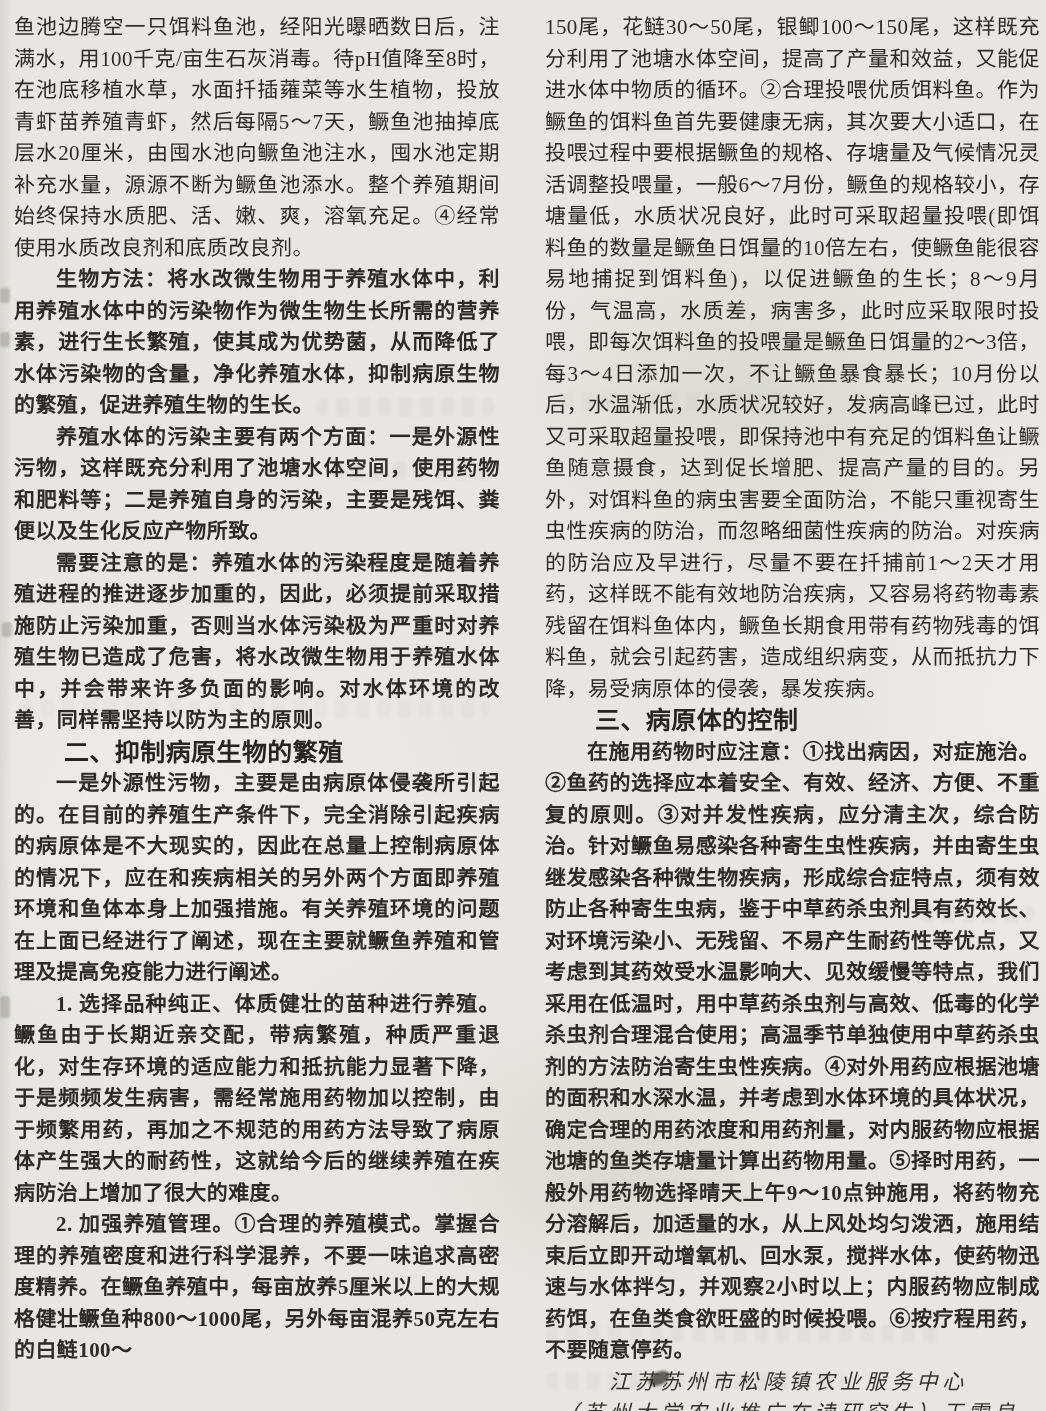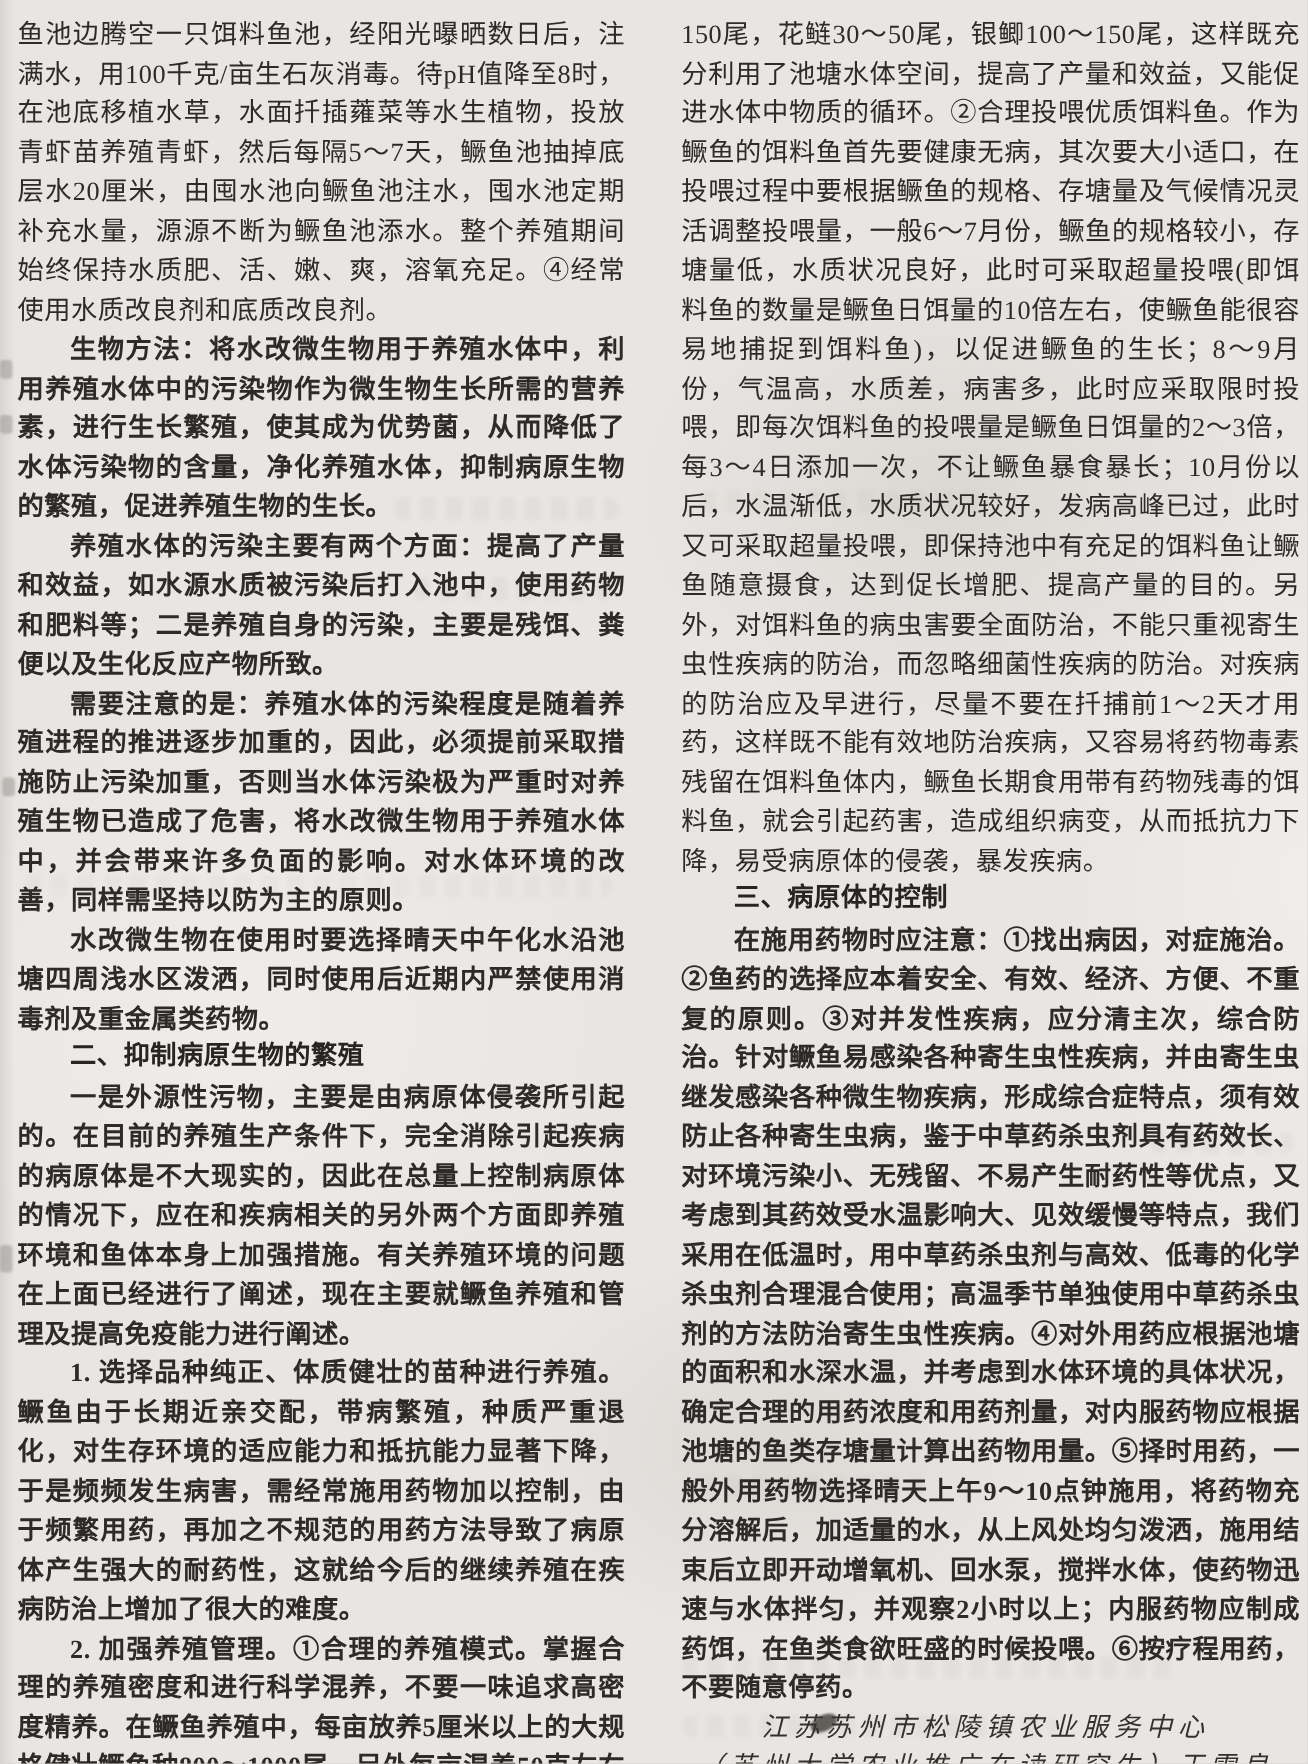--- a/index.html
+++ b/index.html
@@ -42,23 +42,23 @@
     overflow-wrap: anywhere;
     letter-spacing: 0.02em;
   }
   .col-left  { left: 14px;  width: 486px; }
   .col-right { left: 545px; width: 495px; }
   .seg { margin: 0; }
   .seg-continuation { text-indent: 0; }
   .seg-paragraph    { text-indent: 2em; font-weight: bold; }
   .seg-heading {
     text-indent: 2em;
-    font-family: Liberation Mono, monospace;
+    font-family: Liberation Sans, sans-serif;
     font-weight: 700;
-    font-size: 21px;
+    font-size: 25px;
     color: #262522;
   }
   .seg-signature {
     text-align: center;
     text-indent: 0;
     font-style: italic;
     letter-spacing: 0.22em;
     padding-right: 8px;
     color: #34322e;
   }
@@ -119,23 +119,22 @@
   <div class="bleed b8"></div>
   <div class="edge-mark m1"></div>
   <div class="edge-mark m2"></div>
   <div class="edge-mark m3"></div>
   <div class="edge-mark m4"></div>
   <div class="smudge"></div>
 
   <div class="col col-left">
       <div class="seg seg-continuation">鱼池边腾空一只饵料鱼池，经阳光曝晒数日后，注满水，用100千克/亩生石灰消毒。待pH值降至8时，在池底移植水草，水面扦插蕹菜等水生植物，投放青虾苗养殖青虾，然后每隔5～7天，鳜鱼池抽掉底层水20厘米，由囤水池向鳜鱼池注水，囤水池定期补充水量，源源不断为鳜鱼池添水。整个养殖期间始终保持水质肥、活、嫩、爽，溶氧充足。④经常使用水质改良剂和底质改良剂。</div>
       <div class="seg seg-paragraph">生物方法：将水改微生物用于养殖水体中，利用养殖水体中的污染物作为微生物生长所需的营养素，进行生长繁殖，使其成为优势菌，从而降低了水体污染物的含量，净化养殖水体，抑制病原生物的繁殖，促进养殖生物的生长。</div>
-      <div class="seg seg-paragraph">养殖水体的污染主要有两个方面：提高了产量和效益，如水源水质被污染后打入池中，使用药物和肥料等；二是养殖自身的污染，主要是残饵、粪便以及生化反应产物所致。</div>
+      <div class="seg seg-paragraph">养殖水体的污染主要有两个方面：一是外源性污物，这样既充分利用了池塘水体空间，使用药物和肥料等；二是养殖自身的污染，主要是残饵、粪便以及生化反应产物所致。</div>
       <div class="seg seg-paragraph">需要注意的是：养殖水体的污染程度是随着养殖进程的推进逐步加重的，因此，必须提前采取措施防止污染加重，否则当水体污染极为严重时对养殖生物已造成了危害，将水改微生物用于养殖水体中，并会带来许多负面的影响。对水体环境的改善，同样需坚持以防为主的原则。</div>
-      <div class="seg seg-paragraph">水改微生物在使用时要选择晴天中午化水沿池塘四周浅水区泼洒，同时使用后近期内严禁使用消毒剂及重金属类药物。</div>
       <div class="seg seg-heading">二、抑制病原生物的繁殖</div>
       <div class="seg seg-paragraph">一是外源性污物，主要是由病原体侵袭所引起的。在目前的养殖生产条件下，完全消除引起疾病的病原体是不大现实的，因此在总量上控制病原体的情况下，应在和疾病相关的另外两个方面即养殖环境和鱼体本身上加强措施。有关养殖环境的问题在上面已经进行了阐述，现在主要就鳜鱼养殖和管理及提高免疫能力进行阐述。</div>
       <div class="seg seg-paragraph">1. 选择品种纯正、体质健壮的苗种进行养殖。鳜鱼由于长期近亲交配，带病繁殖，种质严重退化，对生存环境的适应能力和抵抗能力显著下降，于是频频发生病害，需经常施用药物加以控制，由于频繁用药，再加之不规范的用药方法导致了病原体产生强大的耐药性，这就给今后的继续养殖在疾病防治上增加了很大的难度。</div>
       <div class="seg seg-paragraph">2. 加强养殖管理。①合理的养殖模式。掌握合理的养殖密度和进行科学混养，不要一味追求高密度精养。在鳜鱼养殖中，每亩放养5厘米以上的大规格健壮鳜鱼种800～1000尾，另外每亩混养50克左右的白鲢100～</div>
     </div>
   <div class="col col-right">
       <div class="seg seg-continuation">150尾，花鲢30～50尾，银鲫100～150尾，这样既充分利用了池塘水体空间，提高了产量和效益，又能促进水体中物质的循环。②合理投喂优质饵料鱼。作为鳜鱼的饵料鱼首先要健康无病，其次要大小适口，在投喂过程中要根据鳜鱼的规格、存塘量及气候情况灵活调整投喂量，一般6～7月份，鳜鱼的规格较小，存塘量低，水质状况良好，此时可采取超量投喂(即饵料鱼的数量是鳜鱼日饵量的10倍左右，使鳜鱼能很容易地捕捉到饵料鱼)，以促进鳜鱼的生长；8～9月份，气温高，水质差，病害多，此时应采取限时投喂，即每次饵料鱼的投喂量是鳜鱼日饵量的2～3倍，每3～4日添加一次，不让鳜鱼暴食暴长；10月份以后，水温渐低，水质状况较好，发病高峰已过，此时又可采取超量投喂，即保持池中有充足的饵料鱼让鳜鱼随意摄食，达到促长增肥、提高产量的目的。另外，对饵料鱼的病虫害要全面防治，不能只重视寄生虫性疾病的防治，而忽略细菌性疾病的防治。对疾病的防治应及早进行，尽量不要在扦捕前1～2天才用药，这样既不能有效地防治疾病，又容易将药物毒素残留在饵料鱼体内，鳜鱼长期食用带有药物残毒的饵料鱼，就会引起药害，造成组织病变，从而抵抗力下降，易受病原体的侵袭，暴发疾病。</div>
       <div class="seg seg-heading">三、病原体的控制</div>
       <div class="seg seg-paragraph">在施用药物时应注意：①找出病因，对症施治。②鱼药的选择应本着安全、有效、经济、方便、不重复的原则。③对并发性疾病，应分清主次，综合防治。针对鳜鱼易感染各种寄生虫性疾病，并由寄生虫继发感染各种微生物疾病，形成综合症特点，须有效防止各种寄生虫病，鉴于中草药杀虫剂具有药效长、对环境污染小、无残留、不易产生耐药性等优点，又考虑到其药效受水温影响大、见效缓慢等特点，我们采用在低温时，用中草药杀虫剂与高效、低毒的化学杀虫剂合理混合使用；高温季节单独使用中草药杀虫剂的方法防治寄生虫性疾病。④对外用药应根据池塘的面积和水深水温，并考虑到水体环境的具体状况，确定合理的用药浓度和用药剂量，对内服药物应根据池塘的鱼类存塘量计算出药物用量。⑤择时用药，一般外用药物选择晴天上午9～10点钟施用，将药物充分溶解后，加适量的水，从上风处均匀泼洒，施用结束后立即开动增氧机、回水泵，搅拌水体，使药物迅速与水体拌匀，并观察2小时以上；内服药物应制成药饵，在鱼类食欲旺盛的时候投喂。⑥按疗程用药，不要随意停药。</div>
       <div class="seg seg-signature">江苏苏州市松陵镇农业服务中心</div>

